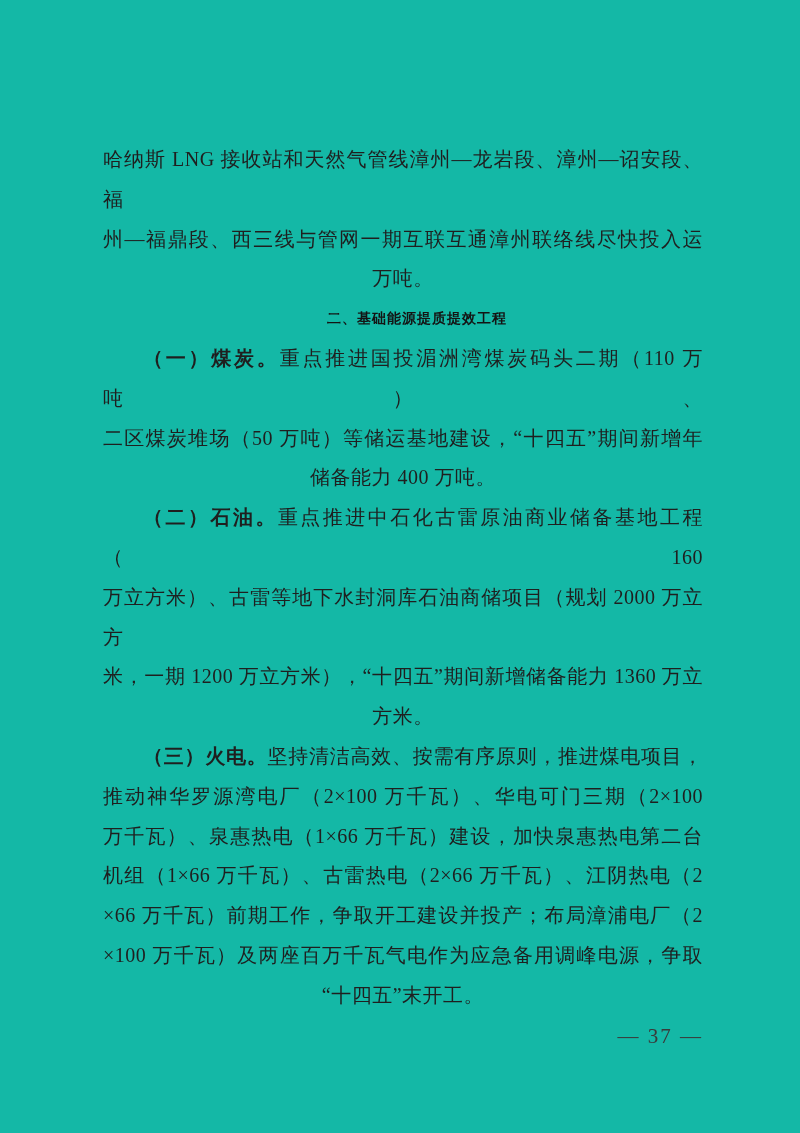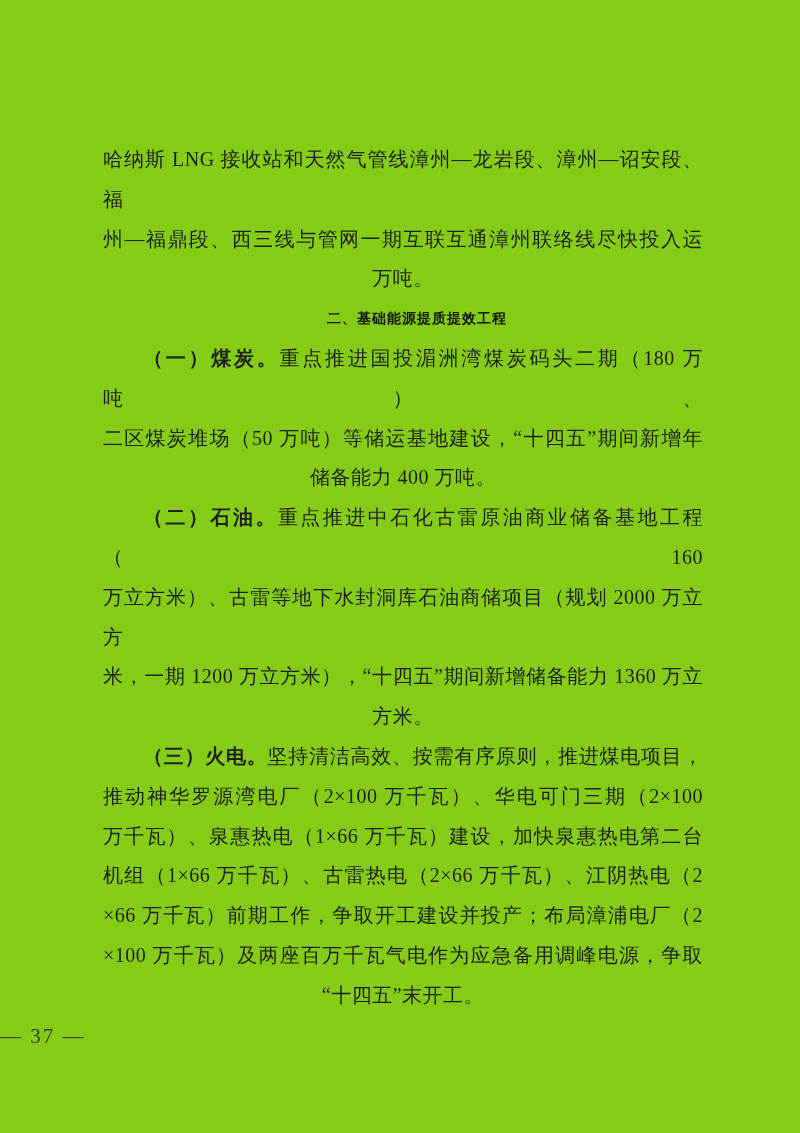--- a/index.html
+++ b/index.html
@@ -4,21 +4,21 @@
 <style>
   html, body {
     margin: 0;
     padding: 0;
     background: #ffffff;
   }
   .page {
     position: relative;
     width: 800px;
     height: 1133px;
-    background: #84cc16;
+    background: #14b8a6;
     overflow: hidden;
     font-family: "Liberation Serif", "DejaVu Serif", serif;
   }
   .content {
     position: absolute;
     left: 103px;
     top: 140px;
     width: 600px;
     color: #1f1f1f;
   }
@@ -46,41 +46,41 @@
     font-weight: 700;
     font-size: 14px;
     color: #141414;
     letter-spacing: 1px;
   }
   .footer {
     position: absolute;
     top: 1024px;
     left: 0;
     right: 97px;
-    text-align: left;
+    text-align: right;
     font-size: 21px;
     color: #3a3a3a;
     letter-spacing: 2px;
     font-family: "Liberation Serif", "DejaVu Serif", serif;
   }
 </style>
 </head>
 <body>
 
 <div class="page">
   <div class="content">
 
     <div class="line j">哈纳斯 LNG 接收站和天然气管线漳州—龙岩段、漳州—诏安段、福</div>
     <div class="line j">州—福鼎段、西三线与管网一期互联互通漳州联络线尽快投入运</div>
     <div class="line nj">万吨。</div>
 
     <div class="line heading nj ind">二、基础能源提质提效工程</div>
 
     <div class="line j ind">
-      <b class="lead">（一）煤炭。</b><span>重点推进国投湄洲湾煤炭码头二期（180 万吨）、</span>
+      <b class="lead">（一）煤炭。</b><span>重点推进国投湄洲湾煤炭码头二期（110 万吨）、</span>
     </div>
     <div class="line j">二区煤炭堆场（50 万吨）等储运基地建设，“十四五”期间新增年</div>
     <div class="line nj">储备能力 400 万吨。</div>
 
     <div class="line j ind">
       <b class="lead">（二）石油。</b><span>重点推进中石化古雷原油商业储备基地工程（160</span>
     </div>
     <div class="line j">万立方米）、古雷等地下水封洞库石油商储项目（规划 2000 万立方</div>
     <div class="line j">米，一期 1200 万立方米），“十四五”期间新增储备能力 1360 万立</div>
     <div class="line nj">方米。</div>

